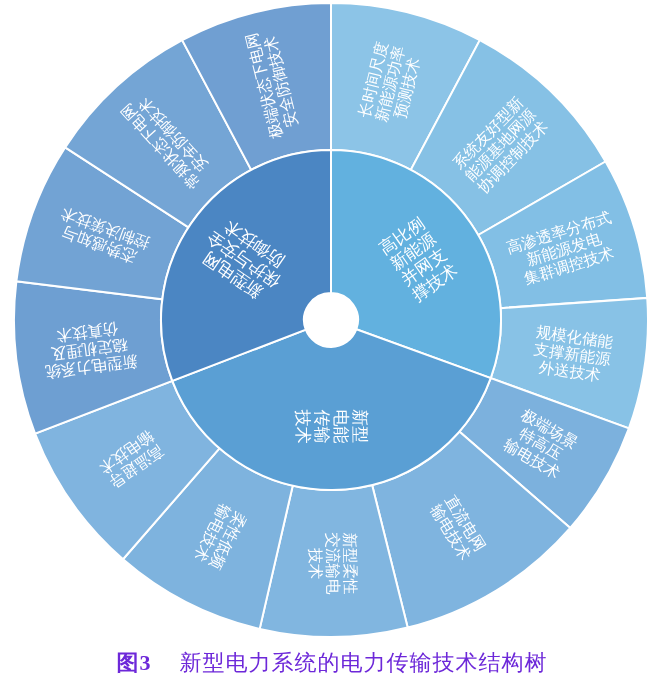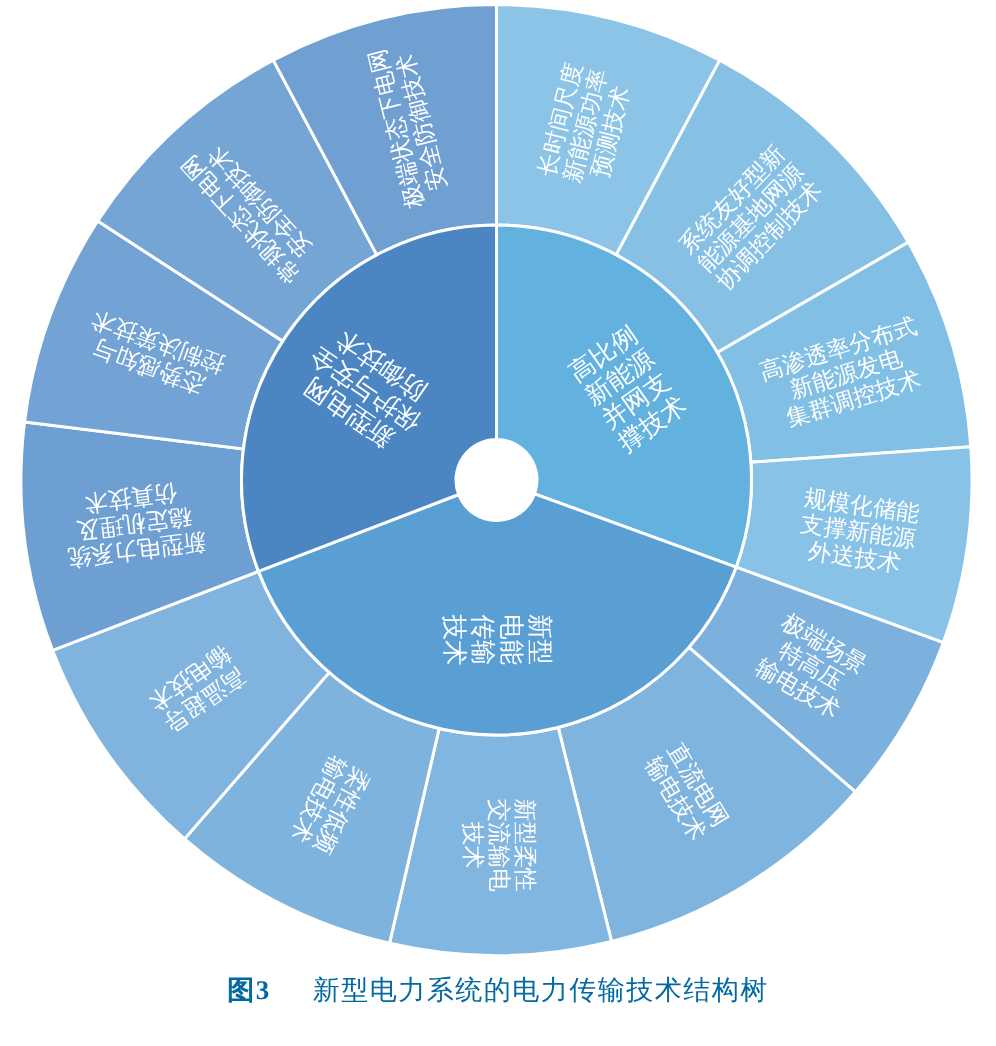--- a/index.html
+++ b/index.html
@@ -1,21 +1,21 @@
 <!DOCTYPE html>
 <html><head>
 <meta charset="utf-8">
 <style>
   html, body { margin: 0; padding: 0; background: #ffffff; }
   body { width: 664px; height: 697px; position: relative; overflow: hidden;
          font-family: "DejaVu Sans", "Liberation Sans", sans-serif; }
   #chart { position: absolute; left: 0; top: 0; width: 664px; height: 645px; }
   #chart svg { display: block; }
   .caption { position: absolute; left: 0; top: 648px; width: 664px; text-align: center;
-             font-size: 18px; color: #0369a1; letter-spacing: 1px; }
+             font-size: 22px; color: #6d28d9; letter-spacing: 1px; }
   .caption .fig-num { font-family: "Liberation Serif", "DejaVu Serif", serif; font-weight: bold; margin-right: 28px; }
   .caption .fig-title { font-family: "DejaVu Sans", sans-serif; }
   .seg-label { fill: #ffffff; font-family: "DejaVu Sans", sans-serif; }
 </style>
 </head>
 <body>
 
 <div id="chart">
   <svg id="sunburst-svg" width="664" height="645" viewBox="0 0 664 645" xmlns="http://www.w3.org/2000/svg">
     <g id="outer-ring">

